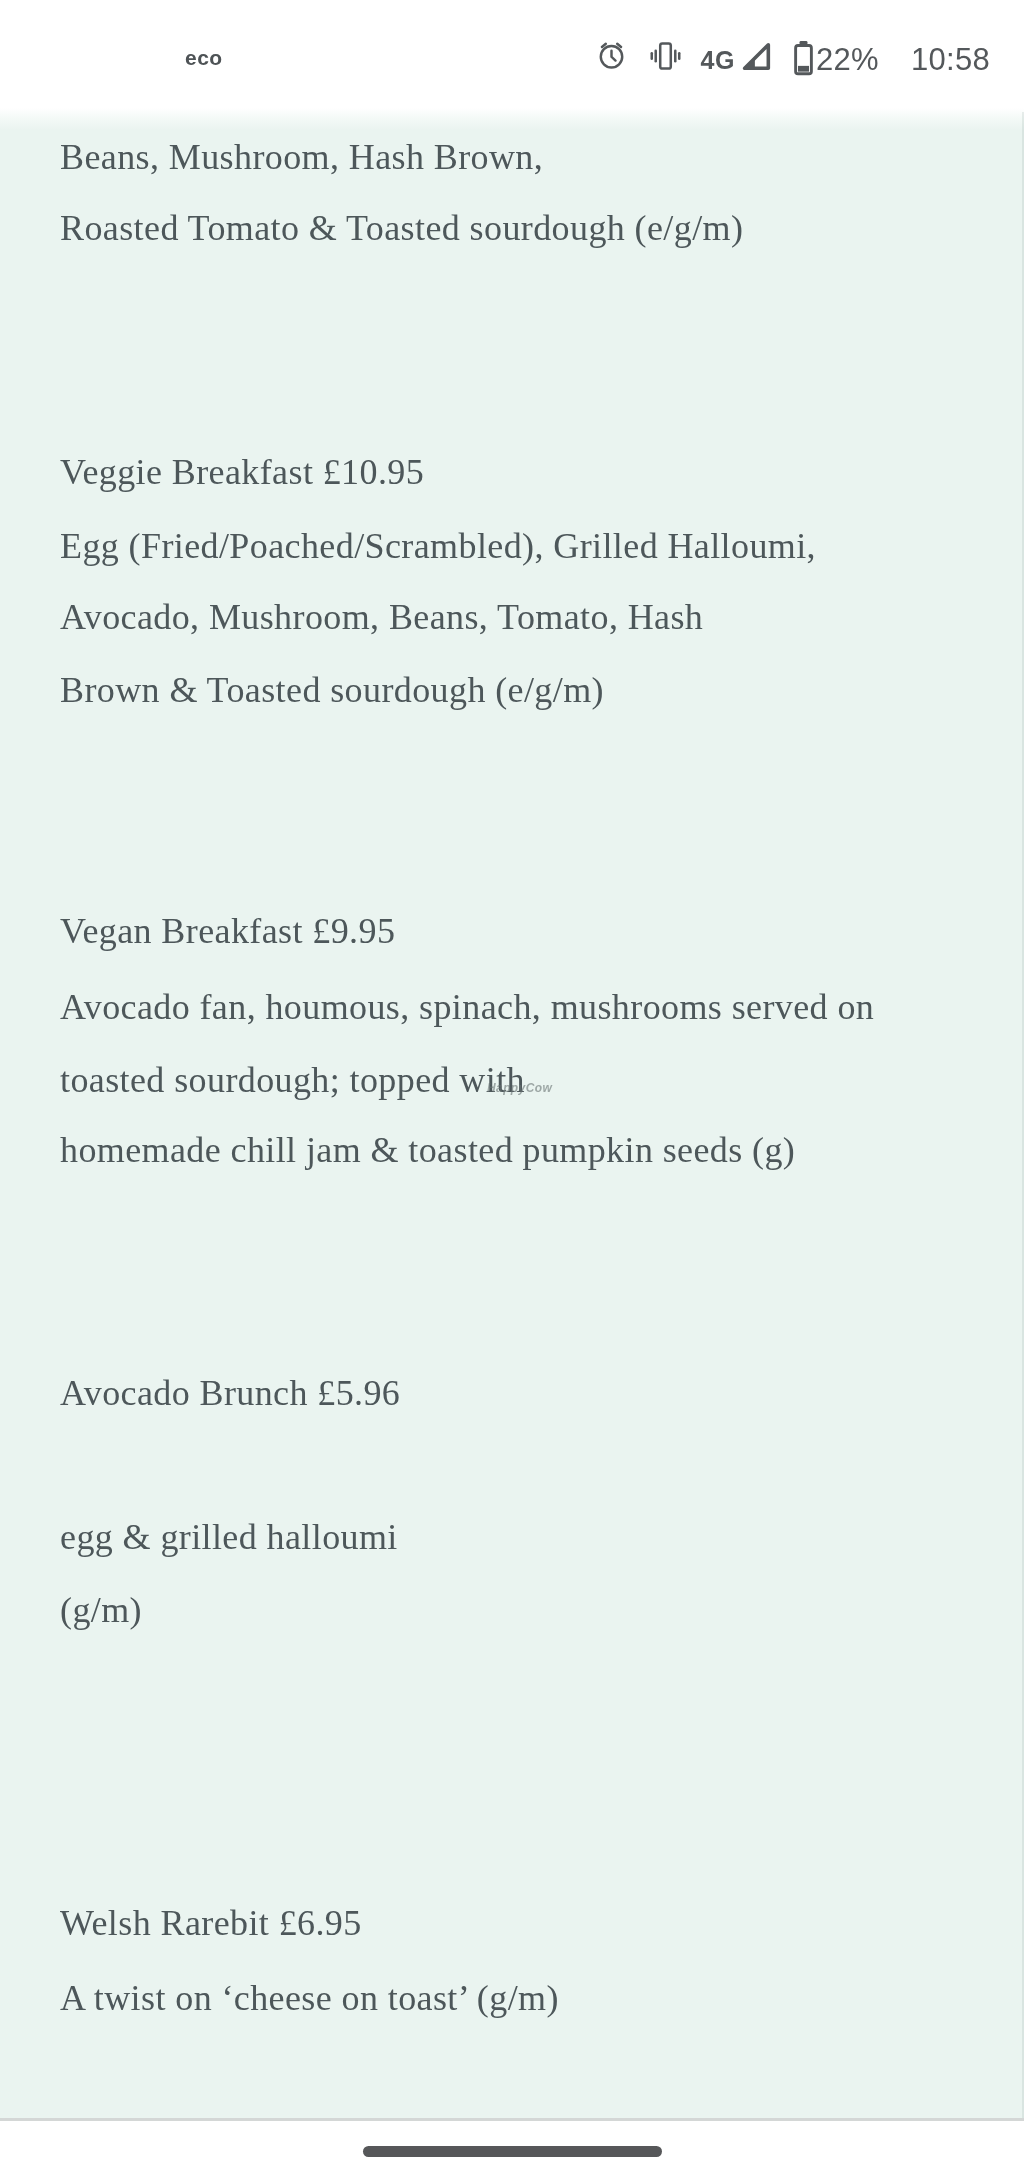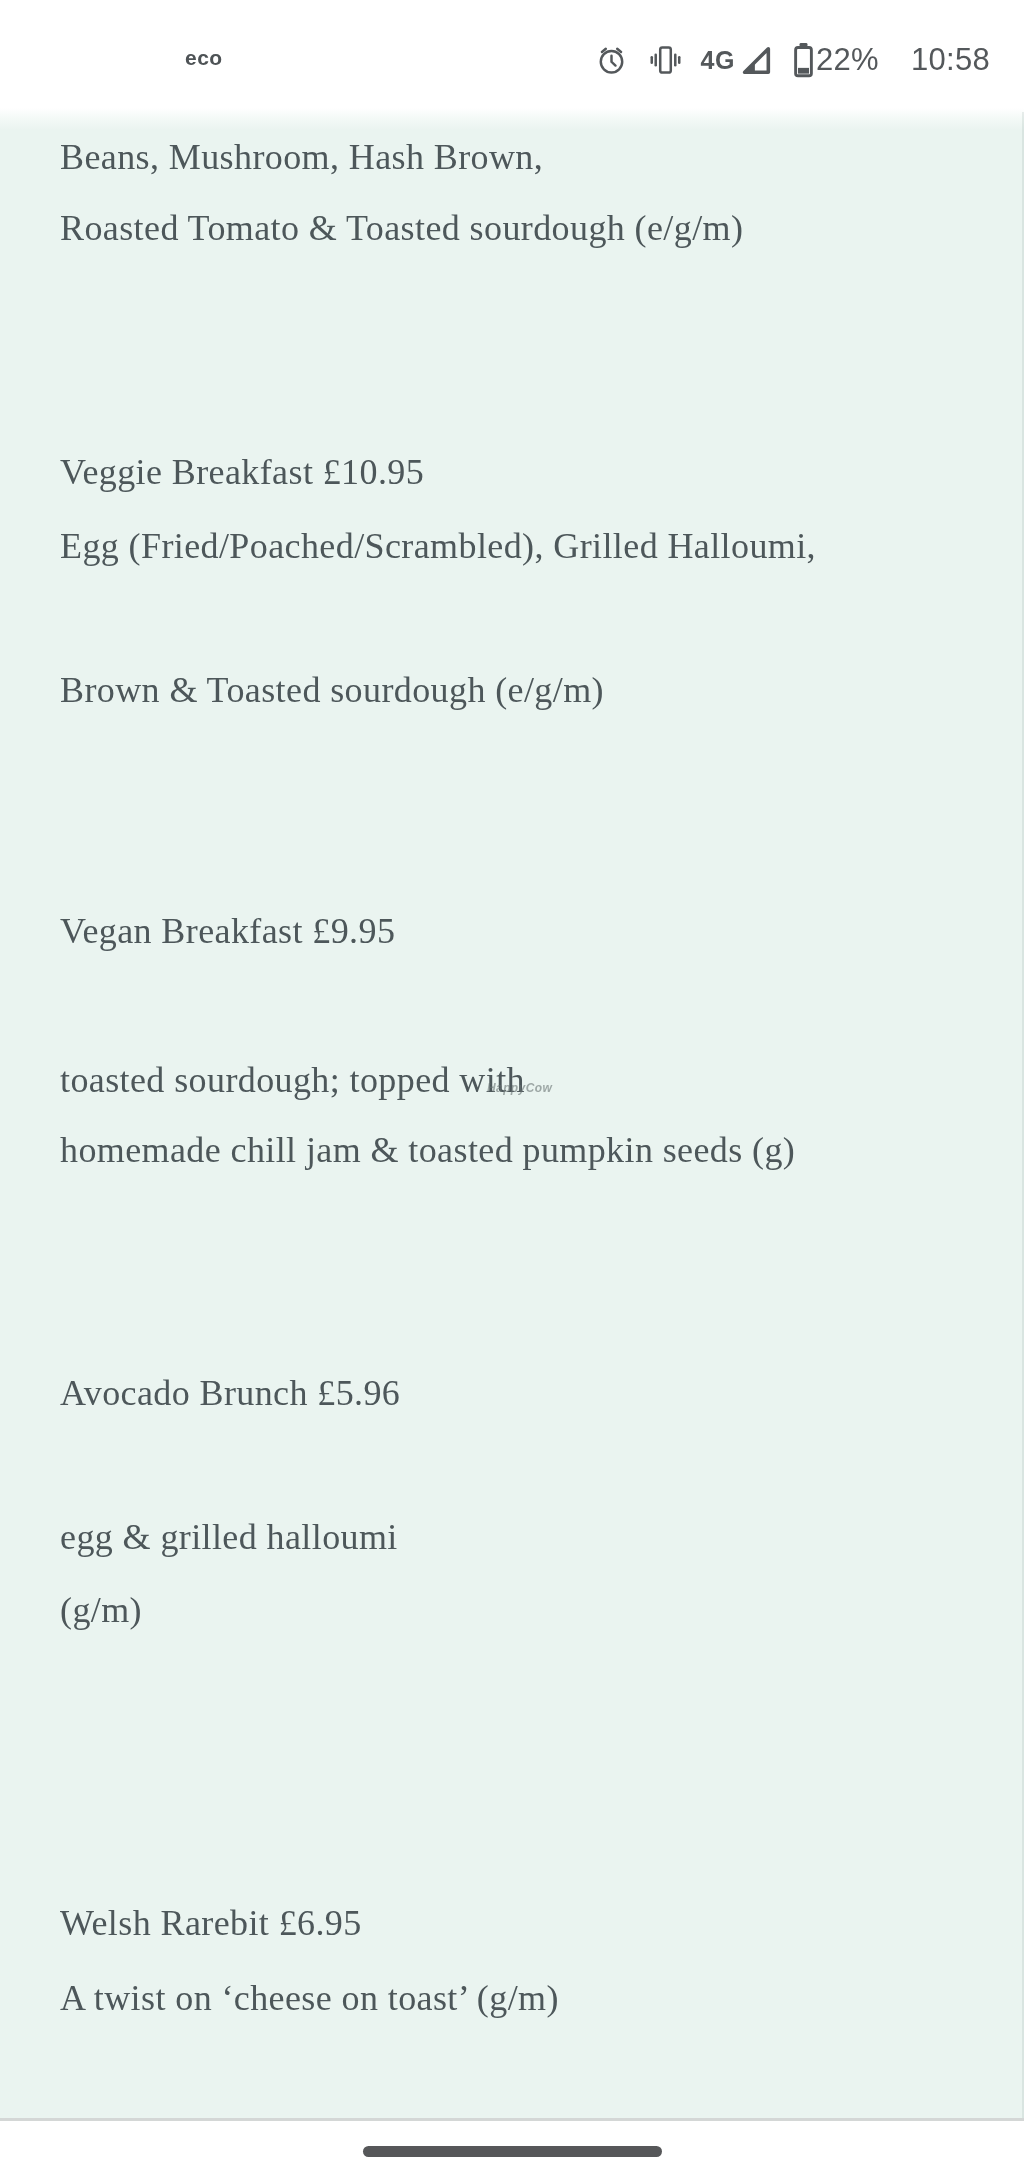--- a/index.html
+++ b/index.html
@@ -20,21 +20,21 @@
     background:rgba(120,145,138,0.15);
   }
   
   .status-bar{position:absolute;left:8px;top:0;width:1024px;height:112px;}
   .carrier{
     position:absolute;left:177px;top:46px;
     font-size:21px;font-weight:700;color:#4e5356;letter-spacing:0.5px;
   }
   .status-right{
     position:absolute;top:40px;right:42px;height:40px;
-    display:flex;align-items:center;
+    display:flex;align-items:flex-start;
     color:#54585b;
   }
   .status-right svg{display:block;}
   .st-text{font-size:31px;color:#54585b;letter-spacing:0.3px;line-height:40px;}
   .net-label{font-size:25px;font-weight:600;margin-right:5px;letter-spacing:0.5px;}
   .i-alarm{margin-right:20px;}
   .i-vibrate{margin-right:17px;}
   .i-signal{margin-right:20px;}
   .i-battery{margin-right:2px;}
   .pct{margin-right:32px;}
@@ -71,23 +71,25 @@
 
 <div class="screen">
 
   <div class="menu-canvas">
 
     <div class="menu-line" style="top:121px">Beans, Mushroom, Hash Brown,</div>
     <div class="menu-line" style="top:192px">Roasted Tomato &amp; Toasted sourdough (e/g/m)</div>
 
     <div class="menu-line" style="top:436px">Veggie Breakfast £10.95</div>
     <div class="menu-line" style="top:510px">Egg (Fried/Poached/Scrambled), Grilled Halloumi,</div>
+    <div class="menu-line" style="top:581px">Avocado, Mushroom, Beans, Tomato, Hash</div>
     <div class="menu-line" style="top:654px">Brown &amp; Toasted sourdough (e/g/m)</div>
 
     <div class="menu-line" style="top:895px">Vegan Breakfast £9.95</div>
+    <div class="menu-line" style="top:971px">Avocado fan, houmous, spinach, mushrooms served on</div>
     <div class="menu-line" style="top:1044px">toasted sourdough; topped with</div>
     <div class="menu-line" style="top:1114px">homemade chill jam &amp; toasted pumpkin seeds (g)</div>
 
     <span class="watermark">HappyCow</span>
 
     <div class="menu-line" style="top:1357px">Avocado Brunch £5.96</div>
     <div class="menu-line" style="top:1501px">egg &amp; grilled halloumi</div>
     <div class="menu-line" style="top:1574px">(g/m)</div>
 
     <div class="menu-line" style="top:1887px">Welsh Rarebit £6.95</div>

